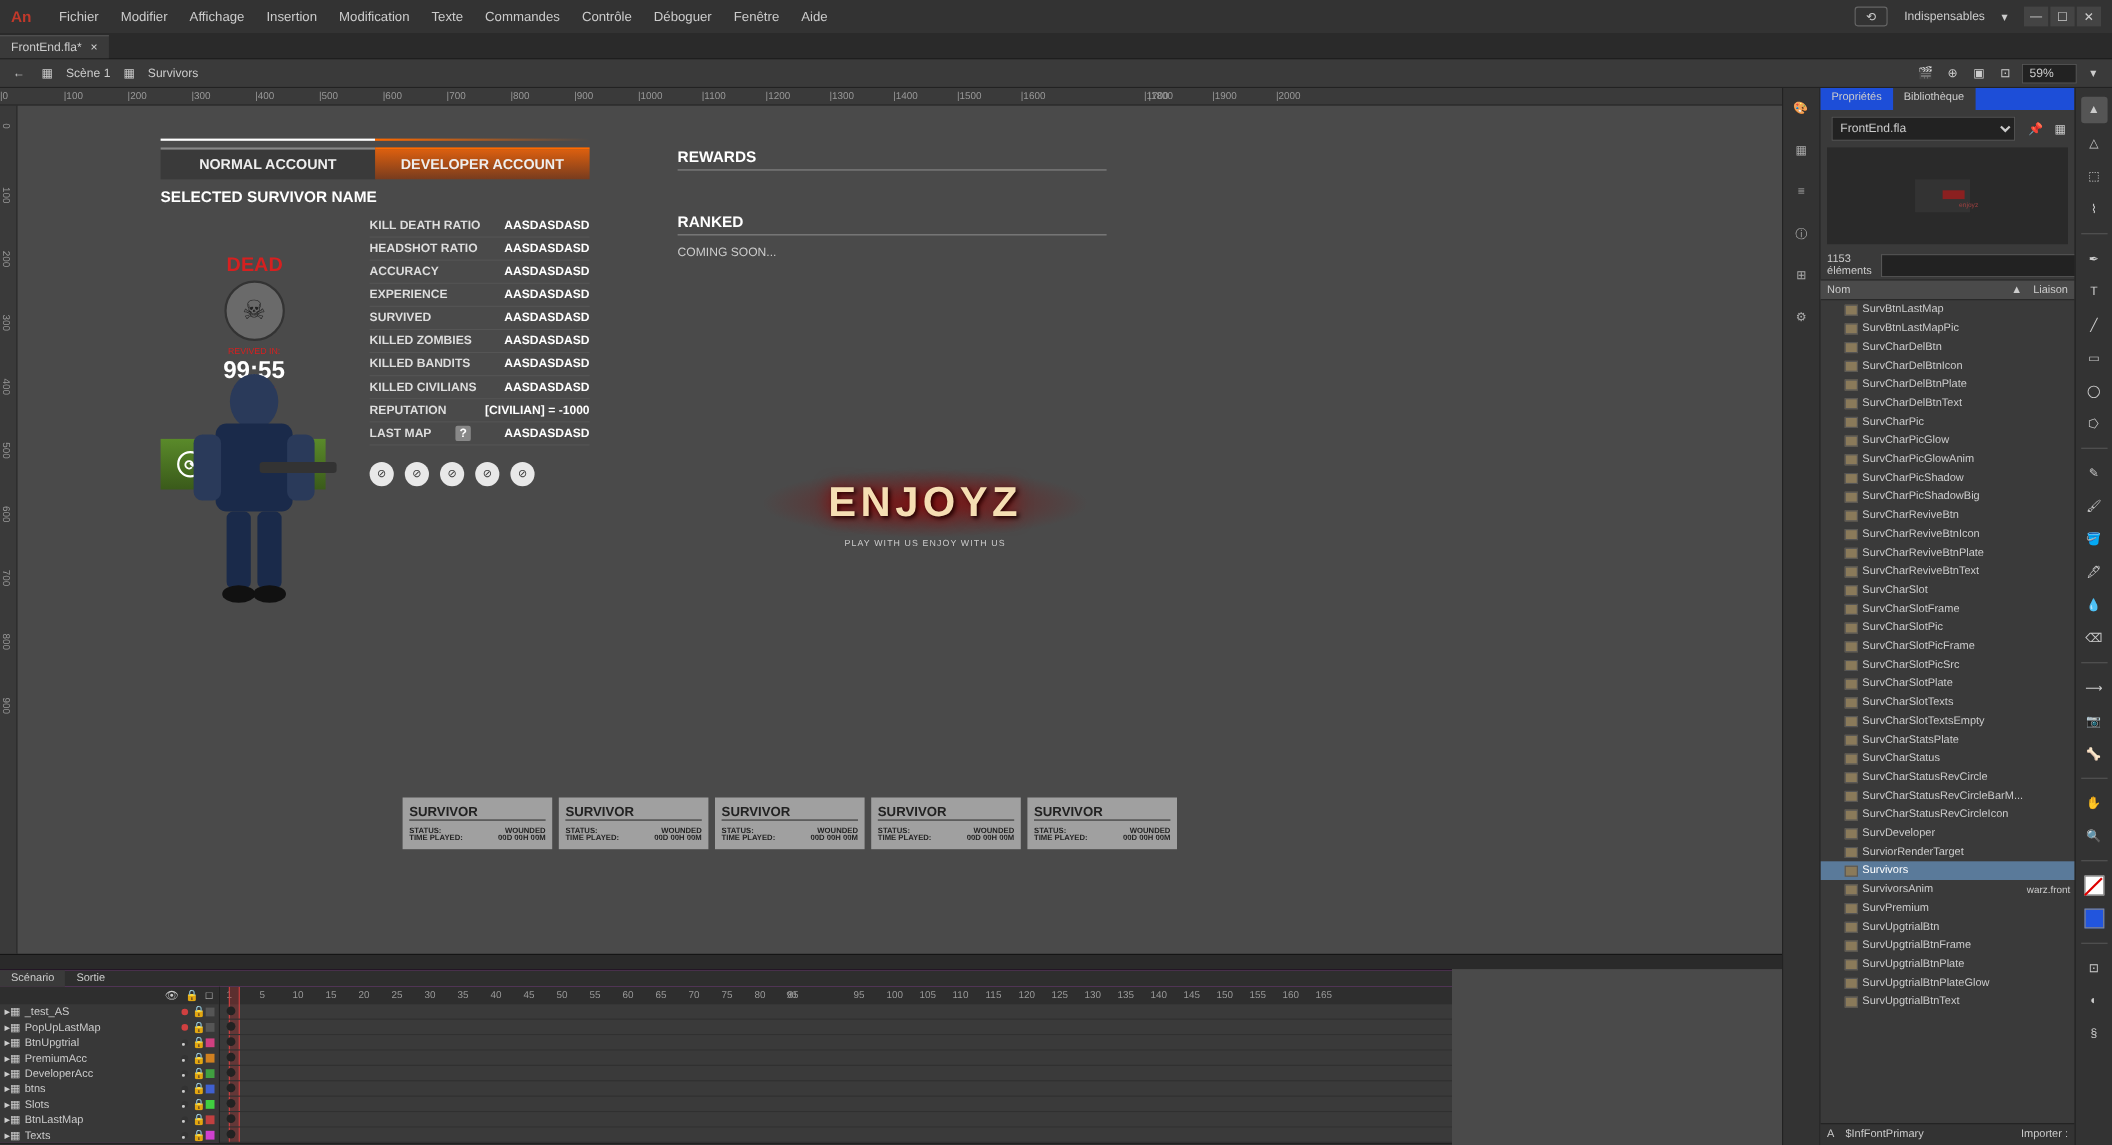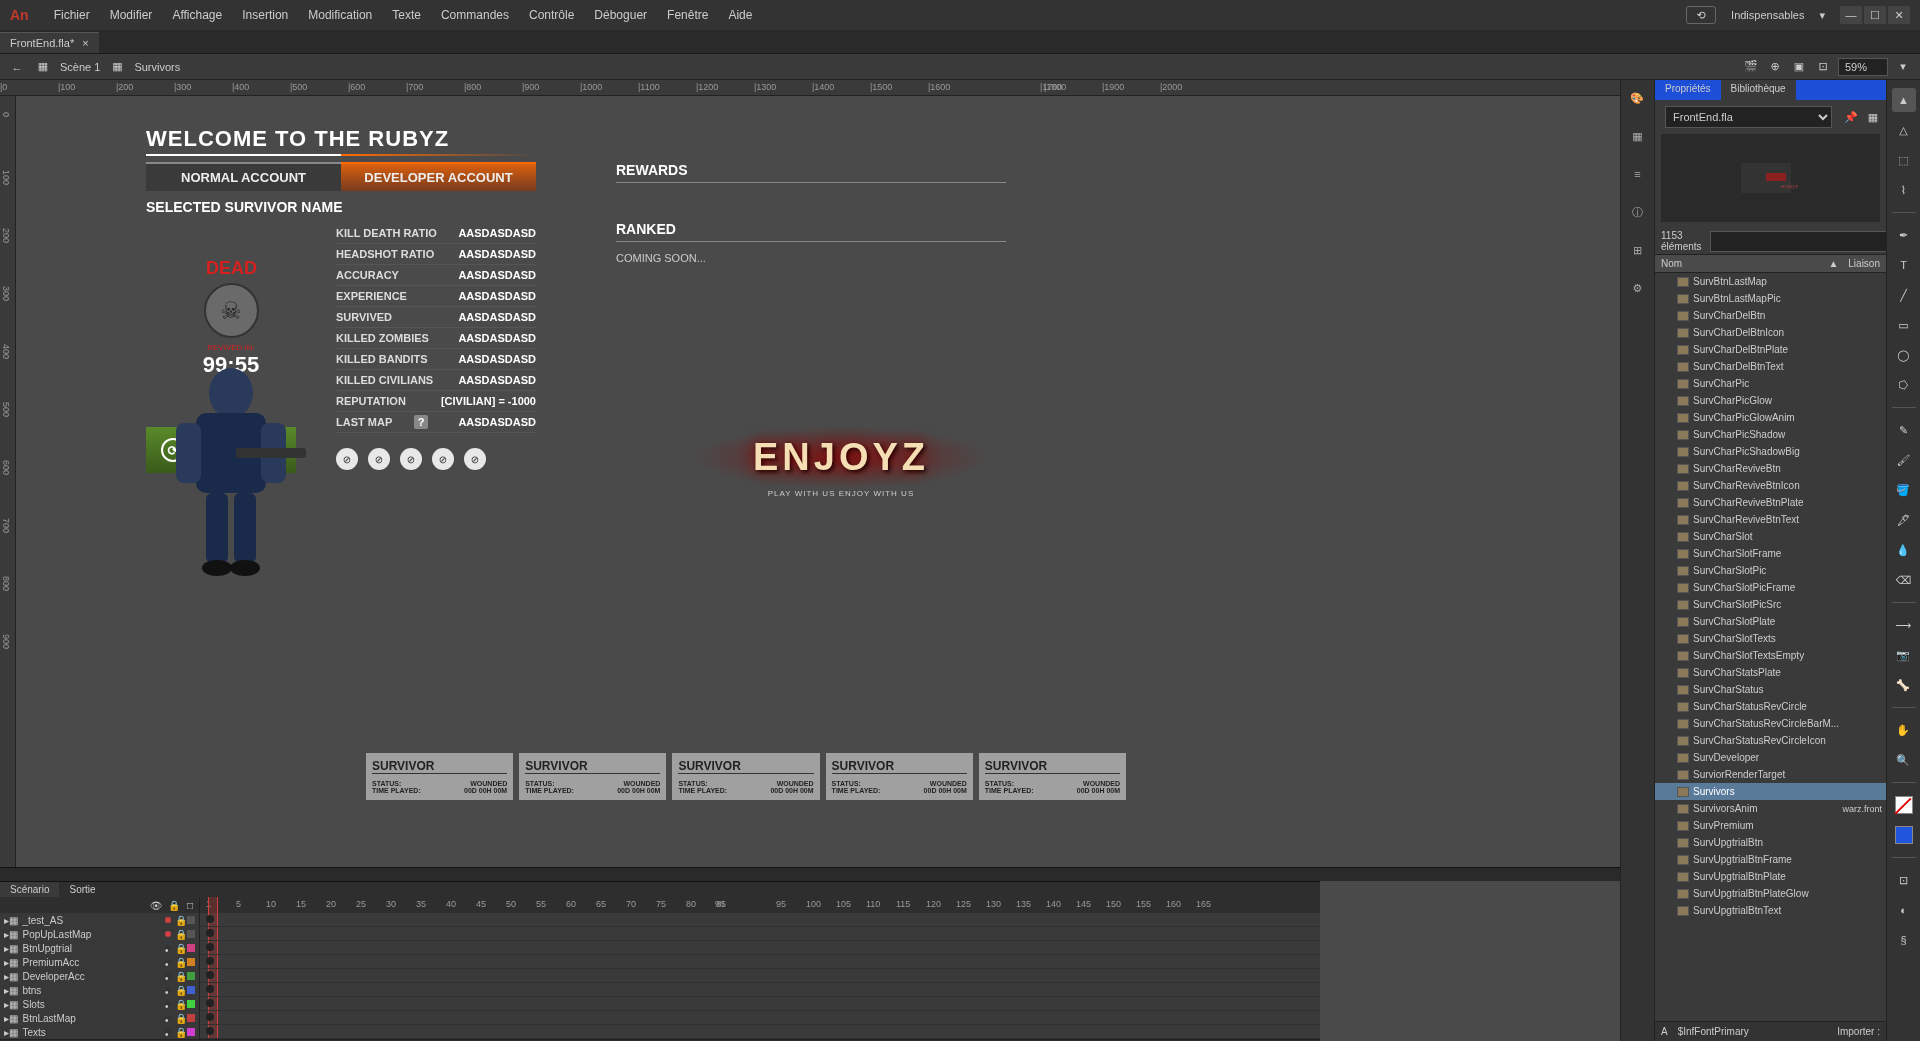--- a/index.html
+++ b/index.html
@@ -69,21 +69,21 @@
 .stat-row .slabel { color: #ddd; }
 .stat-row .sval { color: #fff; }
 .skill-circles { display: flex; gap: 10px; margin-top: 15px; }
 .skill-circle { width: 22px; height: 22px; border-radius: 50%; background: #e8e8e8; display: flex; align-items: center; justify-content: center; color: #333; font-size: 10px; }
 
 .enjoyz-logo { position: absolute; top: 300px; left: 545px; width: 300px; text-align: center; }
 .enjoyz-text { font-size: 38px; font-weight: 900; color: #f5deb3; text-shadow: 0 0 15px #8b0000, 2px 2px 4px #000; letter-spacing: 4px; background: radial-gradient(ellipse at center, rgba(139,0,0,0.6), transparent 70%); padding: 10px; }
 .enjoyz-tag { font-size: 8px; color: #ccc; letter-spacing: 1px; }
 
 .survivor-section { margin-top: 280px; }
-.survivor-slots { display: flex; gap: 6px; margin-top: 8px; width: 760px; }
+.survivor-slots { display: flex; gap: 6px; margin-top: 8px; width: 704px; }
 .surv-slot { flex: 1; background: #a0a0a0; padding: 6px; color: #222; font-size: 8px; }
 .surv-slot .surv-title { font-size: 12px; font-weight: 900; color: #222; border-bottom: 1px solid #333; margin-bottom: 6px; }
 .surv-line { display: flex; justify-content: space-between; font-size: 7px; font-weight: bold; }
 
 
 .canvas-scroll-h { height: 14px; background: #2a2a2a; border-top: 1px solid #111; }
 
 
 .right-dock { width: 34px; background: #333; border-left: 1px solid #222; display: flex; flex-direction: column; align-items: center; padding-top: 8px; gap: 18px; }
 .dock-icon { width: 20px; height: 20px; cursor: pointer; color: #aaa; display: flex; align-items: center; justify-content: center; }
@@ -226,21 +226,20 @@
           <span style="top: 248px;">400</span>
           <span style="top: 306px;">500</span>
           <span style="top: 364px;">600</span>
           <span style="top: 422px;">700</span>
           <span style="top: 480px;">800</span>
           <span style="top: 538px;">900</span>
         </div>
       <div class="canvas">
 
         <div class="game-ui">
-          <div class="welcome-title">Welcome to the RubyZ</div>
           <div class="title-underline"></div>
           <div class="two-col">
             <div class="left-col">
               <div class="account-tabs">
                 <div class="acct-tab normal">Normal Account</div>
                 <div class="acct-tab dev">Developer Account</div>
               </div>
               <div class="section-label">Selected Survivor Name</div>
               <div class="stats-area">
                 <div class="char-portrait">

